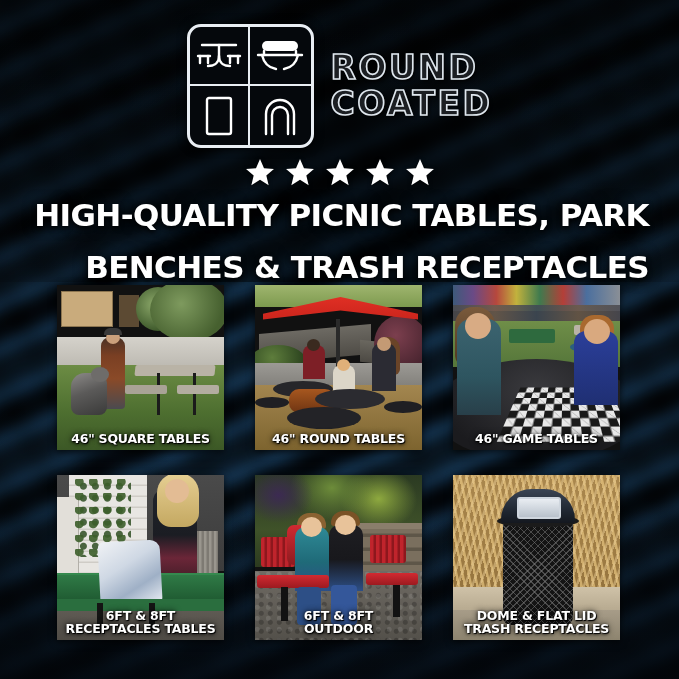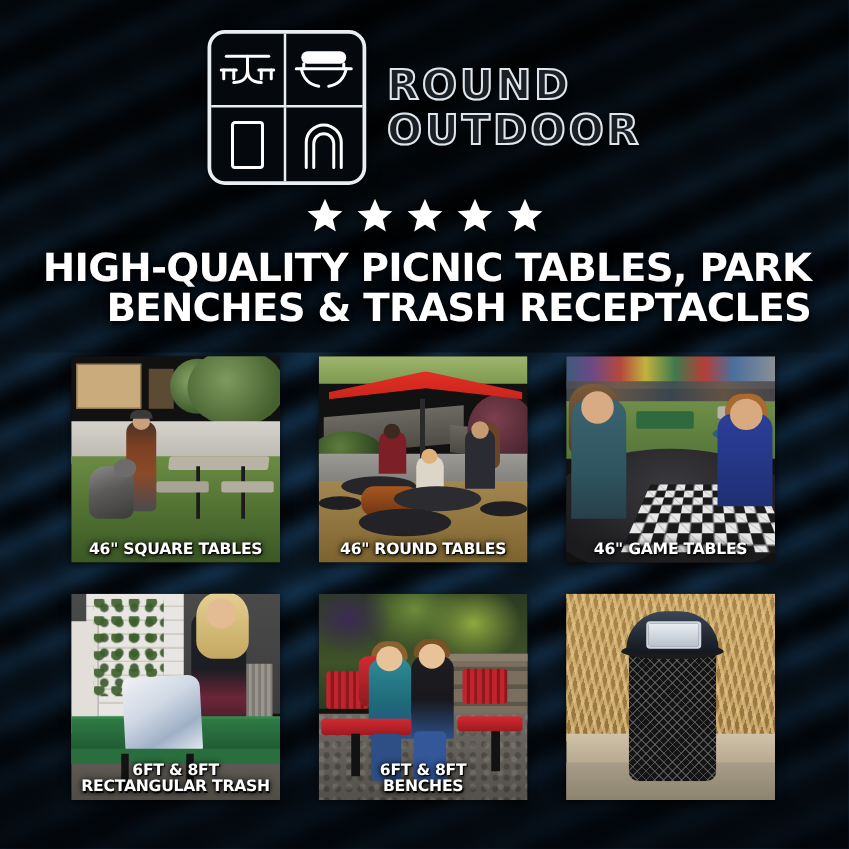--- a/index.html
+++ b/index.html
@@ -103,21 +103,21 @@
     position:absolute; left:30px; right:30px; top:200px;
     text-align:right;
     font-family:"DejaVu Sans", sans-serif;
     font-weight:bold;
     font-size:31px;
     line-height:1.03;
     letter-spacing:-0.6px;
     color:#ffffff;
     text-shadow:0 2px 5px rgba(0,0,0,.92), 0 0 14px rgba(0,0,0,.7);
   }
-  .headline .l2 { display:block; }
+  .headline .l2 { display:block;margin-top:20px; }
 
   
   .grid {
     position:absolute; left:57px; top:285px;
     width:565px;
     display:grid;
     grid-template-columns:167px 167px 167px;
     grid-template-rows:165px 165px;
     column-gap:31px; row-gap:25px;
   }
@@ -358,21 +358,21 @@
       <div class="logo-cell br">
         <svg width="44" height="44" viewBox="0 0 44 44" fill="none" stroke="#ffffff" stroke-width="2.4" stroke-linecap="round">
           <path d="M8 40 V20 A14 14 0 0 1 36 20 V40"></path>
           <path d="M14 40 V21 A8 8 0 0 1 30 21 V40"></path>
         </svg>
       </div>
     </div>
 
     <div class="logo-words">
       <div class="w">ROUND</div>
-      <div class="w">OUTDOOR</div>
+      <div class="w">COATED</div>
     </div>
   </div>
 
   <div class="stars">
     <svg class="star" viewBox="0 0 24 24">
         <path fill="currentColor" d="M12 1.6l3.1 7.1 7.7.6-5.9 5 1.8 7.5L12 17.7 5.3 21.8l1.8-7.5-5.9-5 7.7-.6z"></path>
       </svg>
     <svg class="star" viewBox="0 0 24 24">
         <path fill="currentColor" d="M12 1.6l3.1 7.1 7.7.6-5.9 5 1.8 7.5L12 17.7 5.3 21.8l1.8-7.5-5.9-5 7.7-.6z"></path>
       </svg>
@@ -487,21 +487,21 @@
         <div class="band t4-womh"></div>
         <div class="band t4-tbltop"></div>
         <div class="band t4-tbl"></div>
         <div class="band t4-bag"></div>
         <div class="band t4-ben"></div>
         <div class="band t4-leg4"></div>
         <div class="band t4-leg5"></div>
       </div>
       <div class="cap">
         <span>6FT &amp; 8FT</span>
-        <span class="c2">RECTANGULAR TRASH</span>
+        <span class="c2">RECEPTACLES TABLES</span>
       </div>
     </div>
 
     <div class="tile">
       <div class="scene">
         <div class="band t5-fol"></div>
         <div class="band t5-fence"></div>
         <div class="band t5-gravel"></div>
         <div class="band t5-bk1"></div>
         <div class="band t5-bk2"></div>
@@ -514,31 +514,35 @@
           <div class="band t5-b2h"></div>
         <div class="band t5-seat1"></div>
         <div class="band t5-seat2"></div>
         <div class="band t5-jeans1"></div>
         <div class="band t5-jeans2"></div>
         <div class="band t5-leg1"></div>
         <div class="band t5-leg2"></div>
       </div>
       <div class="cap">
         <span>6FT &amp; 8FT</span>
-        <span class="c2">BENCHES</span>
+        <span class="c2">OUTDOOR</span>
       </div>
     </div>
 
     <div class="tile">
       <div class="scene">
         <div class="band t6-grass"></div>
         <div class="band t6-grass2"></div>
         <div class="band t6-walk"></div>
         <div class="band t6-walk2"></div>
         <div class="band t6-body"></div>
         <div class="band t6-rim"></div>
         <div class="band t6-dome"></div>
         <div class="band t6-slot"></div>
       </div>
+      <div class="cap">
+        <span>DOME &amp; FLAT LID</span>
+        <span class="c2">TRASH RECEPTACLES</span>
+      </div>
     </div>
 
   </div>
 </div>
 
 </body></html>

